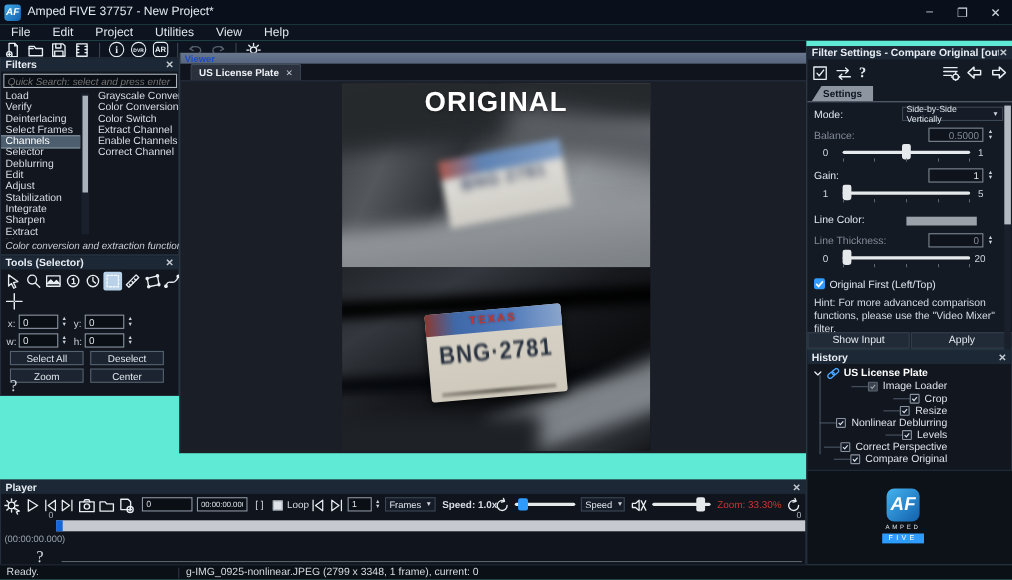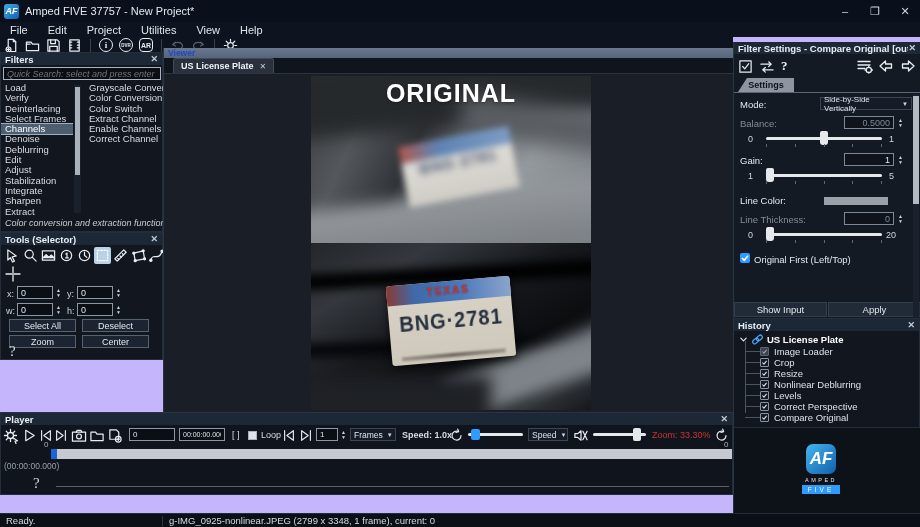--- a/index.html
+++ b/index.html
@@ -1,18 +1,18 @@
 <!DOCTYPE html>
 <html><head>
 <meta charset="utf-8">
 <style>
   * { margin:0; padding:0; box-sizing:border-box; }
   html,body { width:920px; height:527px; overflow:hidden; background:#0c1118;
     font-family:"Liberation Sans", sans-serif; color:#dde3ea; }
-  .app { position:relative; width:920px; height:527px; background:#c4b5fd;padding-left:44px; }
+  .app { position:relative; width:920px; height:527px; background:#5eead4;padding-left:44px; }
   .abs { position:absolute; }
   svg { display:block; }
   .ico svg { stroke:#e8edf2; fill:none; stroke-width:1.3; stroke-linecap:round; stroke-linejoin:round; }
   .ico.dim svg { stroke:#55606d; }
 
   
   .titlebar { left:0; top:0; width:920px; height:22px; background:#0a101b; display:flex; align-items:center; }
   .applogo { width:15px; height:15px; margin:0 6px 0 4px; border-radius:3px;
     background:linear-gradient(135deg,#3fa9e8,#1361ae); color:#fff; font-size:9px; font-weight:bold;
     display:flex; align-items:center; justify-content:center; font-style:italic; }
@@ -129,41 +129,41 @@
   .fbtn { position:absolute; height:15px; width:93px; background:#212a37; border:1px solid #333e4d;
     font-size:9.5px; color:#e2e8ee; display:flex; align-items:center; justify-content:center; }
   .sscroll { position:absolute; right:1px; top:52px; width:6px; height:224px; background:#1a212c; }
   .ssthumb { position:absolute; left:0; top:2px; width:6px; height:108px; background:#b4bac2; }
 
   
   .hist { left:733px; top:318px; width:187px; height:110px; background:#11161f; border-left:1px solid #2a3442; }
   .hroot { position:absolute; left:5px; top:15px; display:flex; align-items:center; gap:3px; }
   .hroot .lbl { font-size:9.5px; font-weight:bold; color:#fff; }
   .hsteps { position:absolute; left:0; top:27px; }
-  .hrow { position:relative; height:11px; display:flex; align-items:center; }
+  .hrow { position:relative; height:11px; display:flex; align-items:center;justify-content:flex-end; }
   .hrow .stub { width:15px; height:1px; background:#4a5564; margin-left:11px; }
   .hvline { position:absolute; left:11px; top:-5px; width:1px; height:72px; background:#4a5564; }
   .hcb { width:9px; height:9px; background:#141b26; border:1px solid #8a94a0; border-radius:1px; margin-right:5px;
     display:flex; align-items:center; justify-content:center; }
   .hcb svg { stroke:#dfe5ec; stroke-width:1.5; fill:none; }
   .hcb.dis { background:#3a424d; border-color:#5c6672; }
   .hcb.dis svg { stroke:#9aa3ad; }
   .hrow .lbl { font-size:9.5px; color:#dde3ea; }
 
   
   .logoarea { left:733px; top:428px; width:187px; height:85px; background:#0d1219; border-left:1px solid #2a3442; }
   .afsq { position:absolute; left:72px; top:16px; width:30px; height:30px; border-radius:7px;
     background:linear-gradient(135deg,#45b4f0,#1160ac); display:flex; align-items:center; justify-content:center;
     color:#fff; font-size:17px; font-weight:bold; font-style:italic; }
   .amped { position:absolute; left:66px; top:49px; width:42px; text-align:center; font-size:5.5px; letter-spacing:2.5px; color:#dfe5ec; }
   .fivebar { position:absolute; left:68px; top:57px; width:38px; height:9px; background:#2f9bff; color:#fff;
     font-size:6.5px; letter-spacing:3px; display:flex; align-items:center; justify-content:center; }
 
   
-  .player { left:0; top:412px; width:733px; height:83px; background:#10151d; border-top:1px solid #2a3442; }
+  .player { left:0; top:436px; width:733px; height:83px; background:#10151d; border-top:1px solid #2a3442; }
   .pc { position:absolute; top:15px; }
   .pinput { background:#0a0e15; border:1px solid #8d97a3; color:#dfe5ec; font-size:8px; height:13px; padding:0 3px;
     font-family:"Liberation Sans",sans-serif; }
   .ptext { position:absolute; font-size:9px; color:#d6dce3; top:17px; }
   .pdrop { position:absolute; top:15px; height:13px; background:#151c27; border:1px solid #3b4654; display:flex;
     align-items:center; font-size:8.5px; color:#dfe5ec; padding:0 3px; gap:4px; }
   .darr { font-size:6px; color:#cdd4dc; }
   .timeline { position:absolute; left:50px; top:36px; width:681px; height:10px; background:#c6cad0; }
   .tmark { position:absolute; left:0; top:0; width:6px; height:10px; background:#1566d8; }
   .tnum { position:absolute; top:27px; font-size:8px; color:#aab2bc; }
@@ -260,21 +260,21 @@
       <span>Filters</span>
       <span class="pclose">✕</span>
     </div>
     <input class="search" placeholder="Quick Search: select and press enter" style="">
     <div class="fcol1">
       <div class="fitem">Load</div>
       <div class="fitem">Verify</div>
       <div class="fitem">Deinterlacing</div>
       <div class="fitem">Select Frames</div>
       <div class="fitem sel">Channels</div>
-      <div class="fitem">Denoise</div>
+      <div class="fitem">Selector</div>
       <div class="fitem">Deblurring</div>
       <div class="fitem">Edit</div>
       <div class="fitem">Adjust</div>
       <div class="fitem">Stabilization</div>
       <div class="fitem">Integrate</div>
       <div class="fitem">Sharpen</div>
       <div class="fitem">Extract</div>
       <div class="fitem">Measure</div>
     </div>
     <div class="fscroll">
@@ -493,20 +493,21 @@
     <div class="ticks" style="top:198px;"></div>
     <div class="slbl" style="left:152px; top:188px;">20</div>
 
     <div class="chk" style="left:6px; top:211px;">
         <svg width="10" height="10" viewBox="0 0 10 10">
           <path d="M2 5l2.2 2.3L8 2.8"></path>
         </svg>
       </div>
     <div class="srow" style="left:20px; top:212px;">Original First (Left/Top)</div>
 
+    <div class="hint" style="top:228px;">Hint: For more advanced comparison functions, please use the "Video Mixer" filter.</div>
 
     <div class="fbtn" style="left:0; top:260px;">Show Input</div>
     <div class="fbtn" style="left:94px; top:260px;">Apply</div>
 
     <div class="sscroll">
         <div class="ssthumb"></div>
       </div>
   </div>
 
   <div class="abs panel hist">

